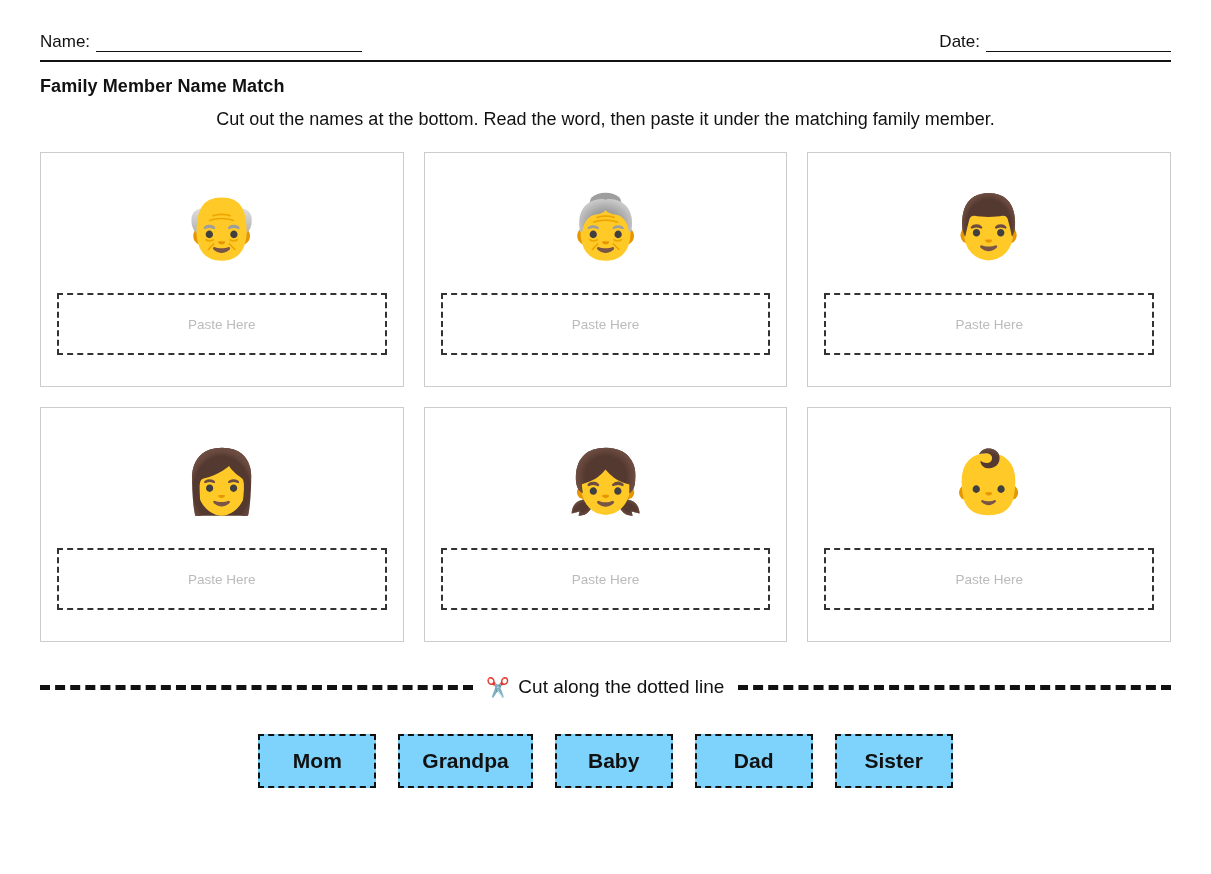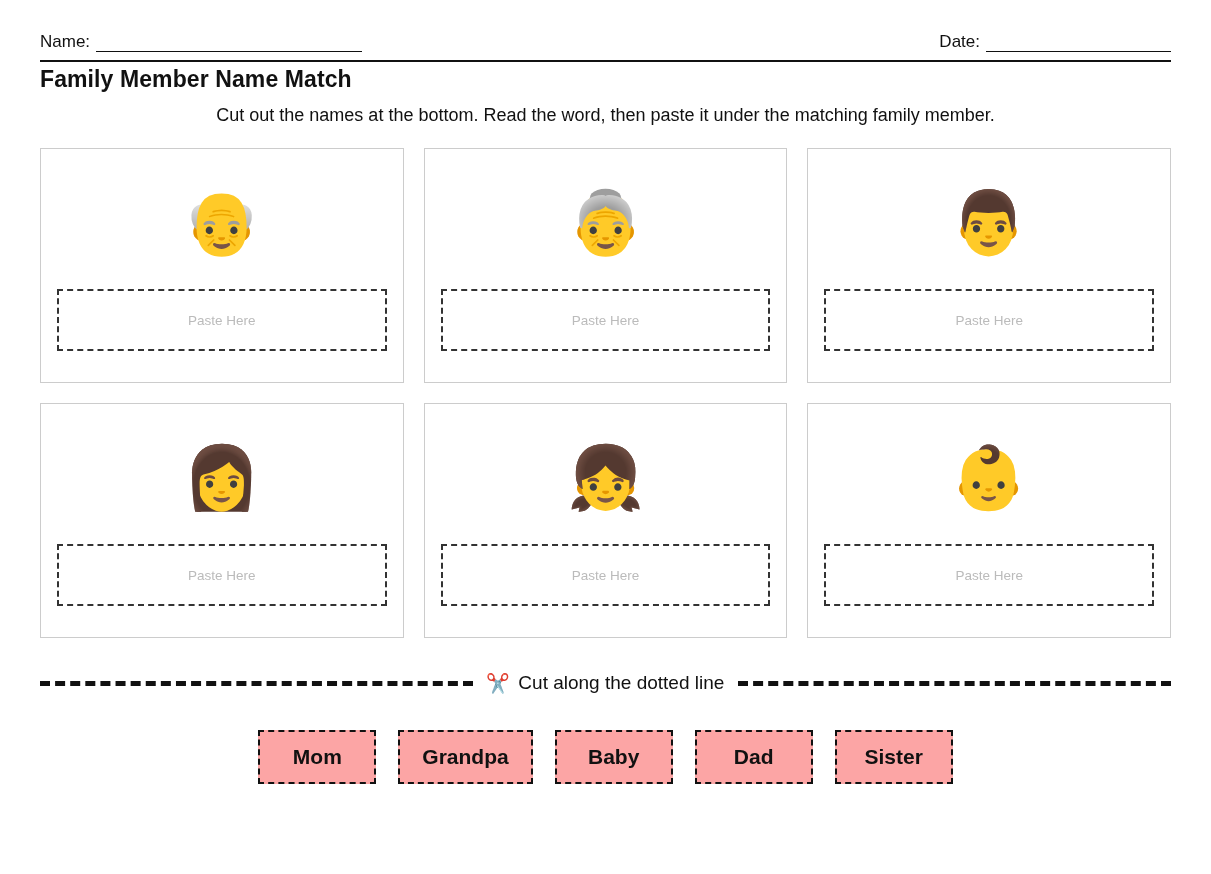--- a/index.html
+++ b/index.html
@@ -46,23 +46,23 @@
   .field-line {
     display: inline-block;
     border-bottom: 1px solid #111111;
     height: 17px;
   }
   .name-line { width: 266px; }
   .date-line { width: 185px; }
 
   
   .title {
-    font-size: 23px;
+    font-size: 18px;
     font-weight: bold;
-    margin-top: 4px;
+    margin-top: 14px;
     letter-spacing: 0.1px;
   }
   .instructions {
     font-size: 18px;
     text-align: center;
     margin-top: 12px;
     color: #111111;
   }
 
   
@@ -142,21 +142,21 @@
     align-items: center;
     gap: 22px;
   }
   .word-card {
     border: 2px dashed #111111;
     padding: 13px 22px;
     font-size: 21px;
     font-weight: bold;
     text-align: center;
     min-width: 70px;
-    background: #fca5a5;
+    background: #7dd3fc;
   }
 </style>
 </head>
 <body>
 
 <div class="sheet">
 
   <div class="header-row">
     <div class="field">
       <span class="field-label">Name:</span>

